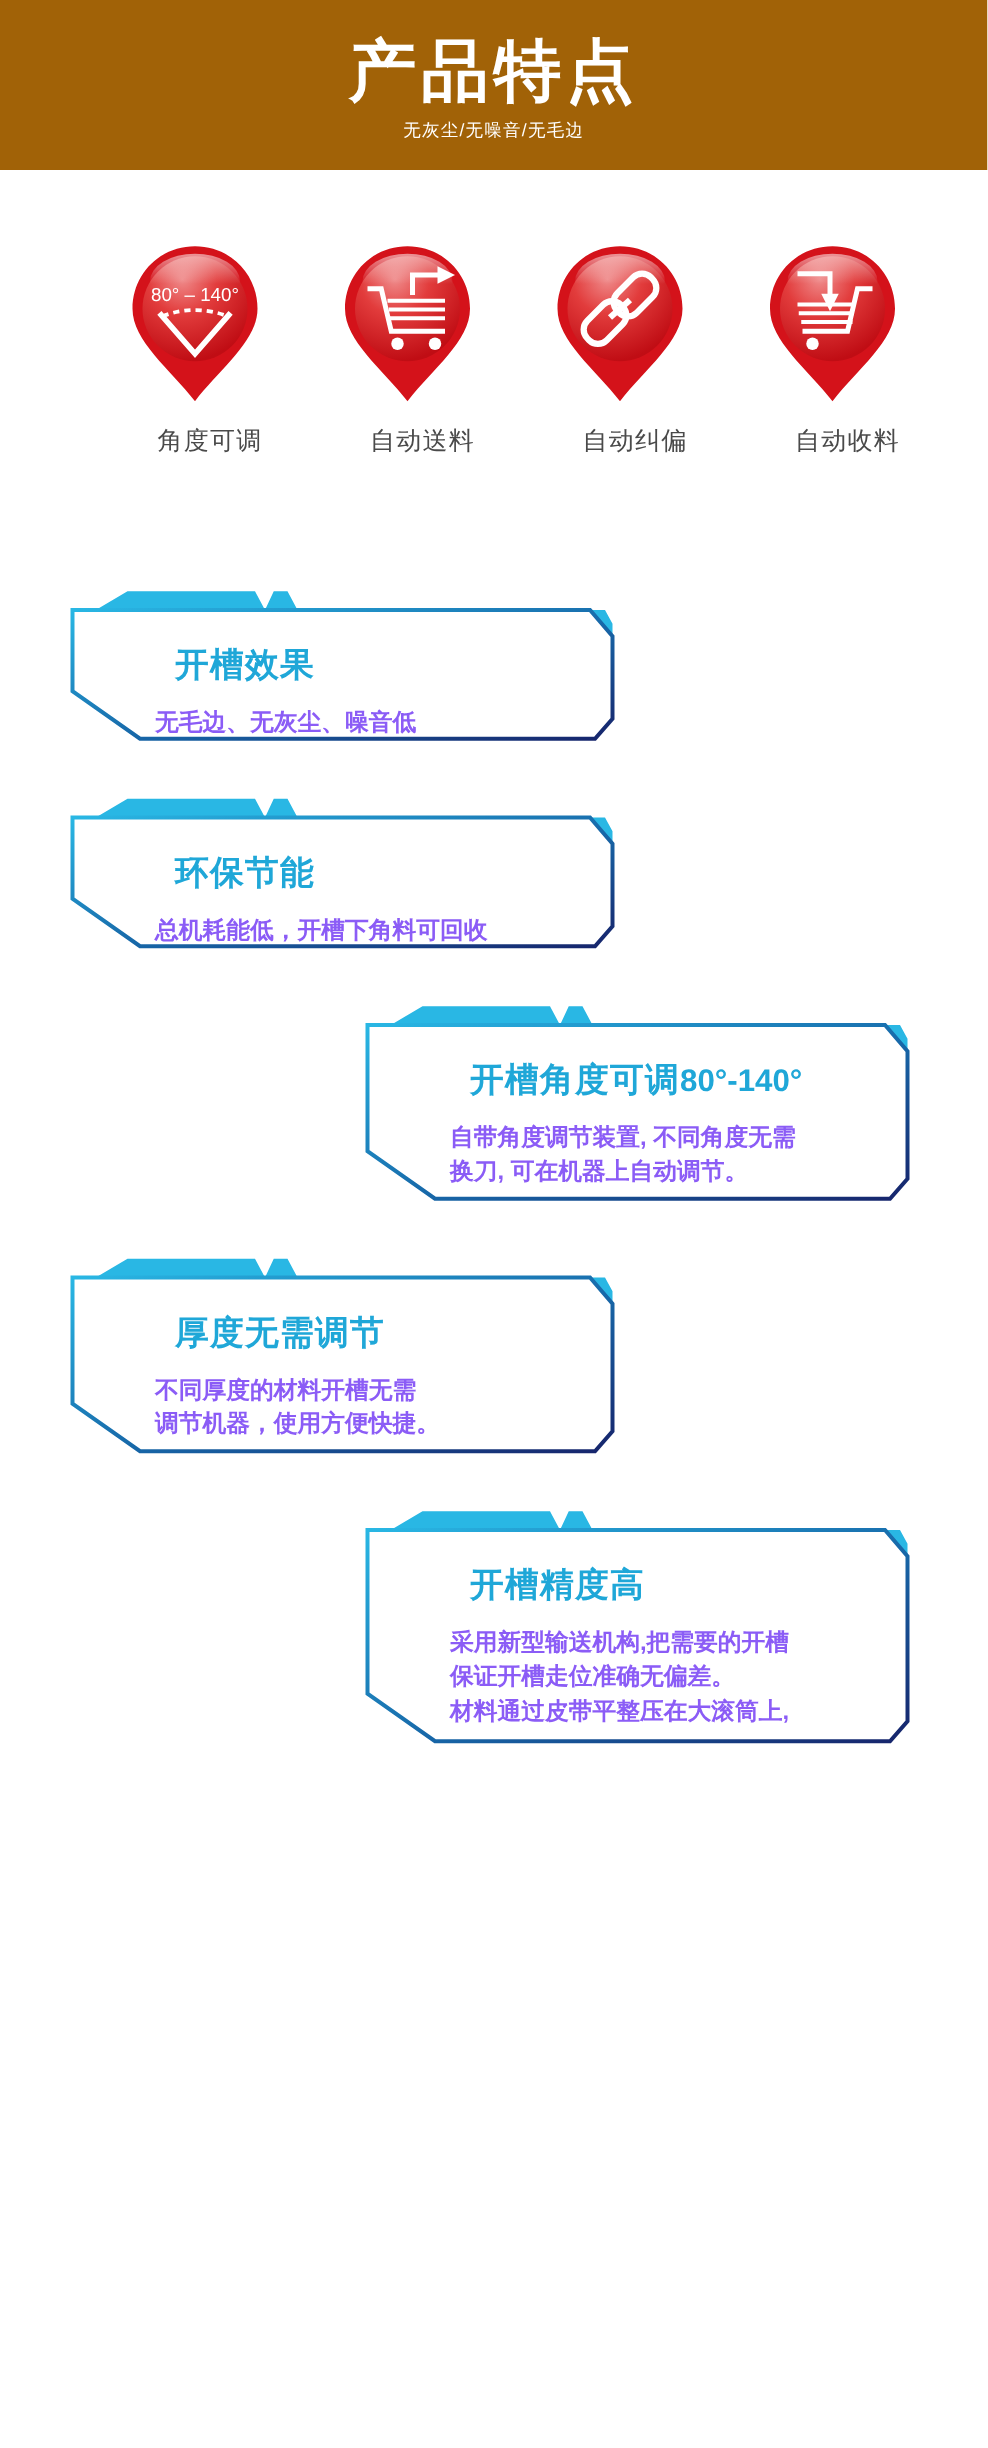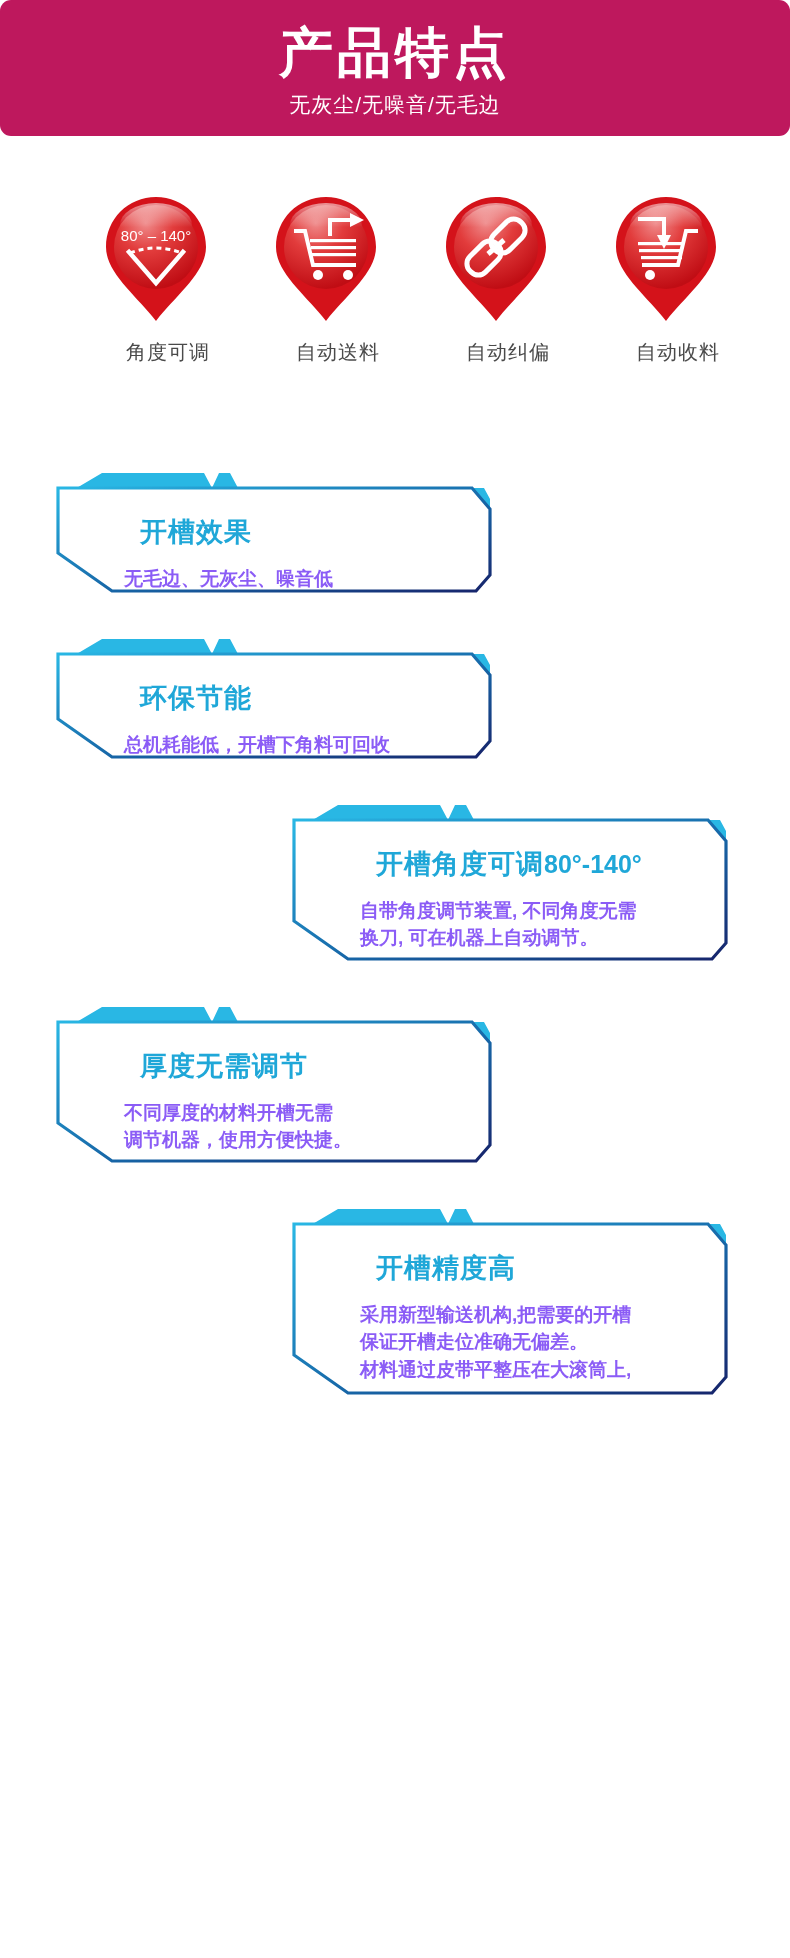--- a/index.html
+++ b/index.html
@@ -12,40 +12,39 @@
     background: #ffffff;
     font-family: "Liberation Sans", "DejaVu Sans", sans-serif;
     overflow: hidden;
     position: relative;
   }
 
   
   .banner {
     width: 790px;
     height: 136px;
-    background: #be185d;
+    background: #a16207;
     display: flex;
     flex-direction: column;
     align-items: center;
     justify-content: center;
     box-sizing: border-box;
     padding-top: 6px;
-    border-radius: 11px;
   }
   .banner-title {
     color: #ffffff;
     font-size: 54px;
     font-weight: bold;
     letter-spacing: 4px;
     line-height: 1.08;
     margin: 0;
   }
   .banner-sub {
     color: #ffffff;
-    font-size: 21px;
+    font-size: 14px;
     font-weight: normal;
     letter-spacing: 1px;
     margin-top: 9px;
   }
 
   
   .pin-row {
     position: absolute;
     top: 195px;
     left: 0;

